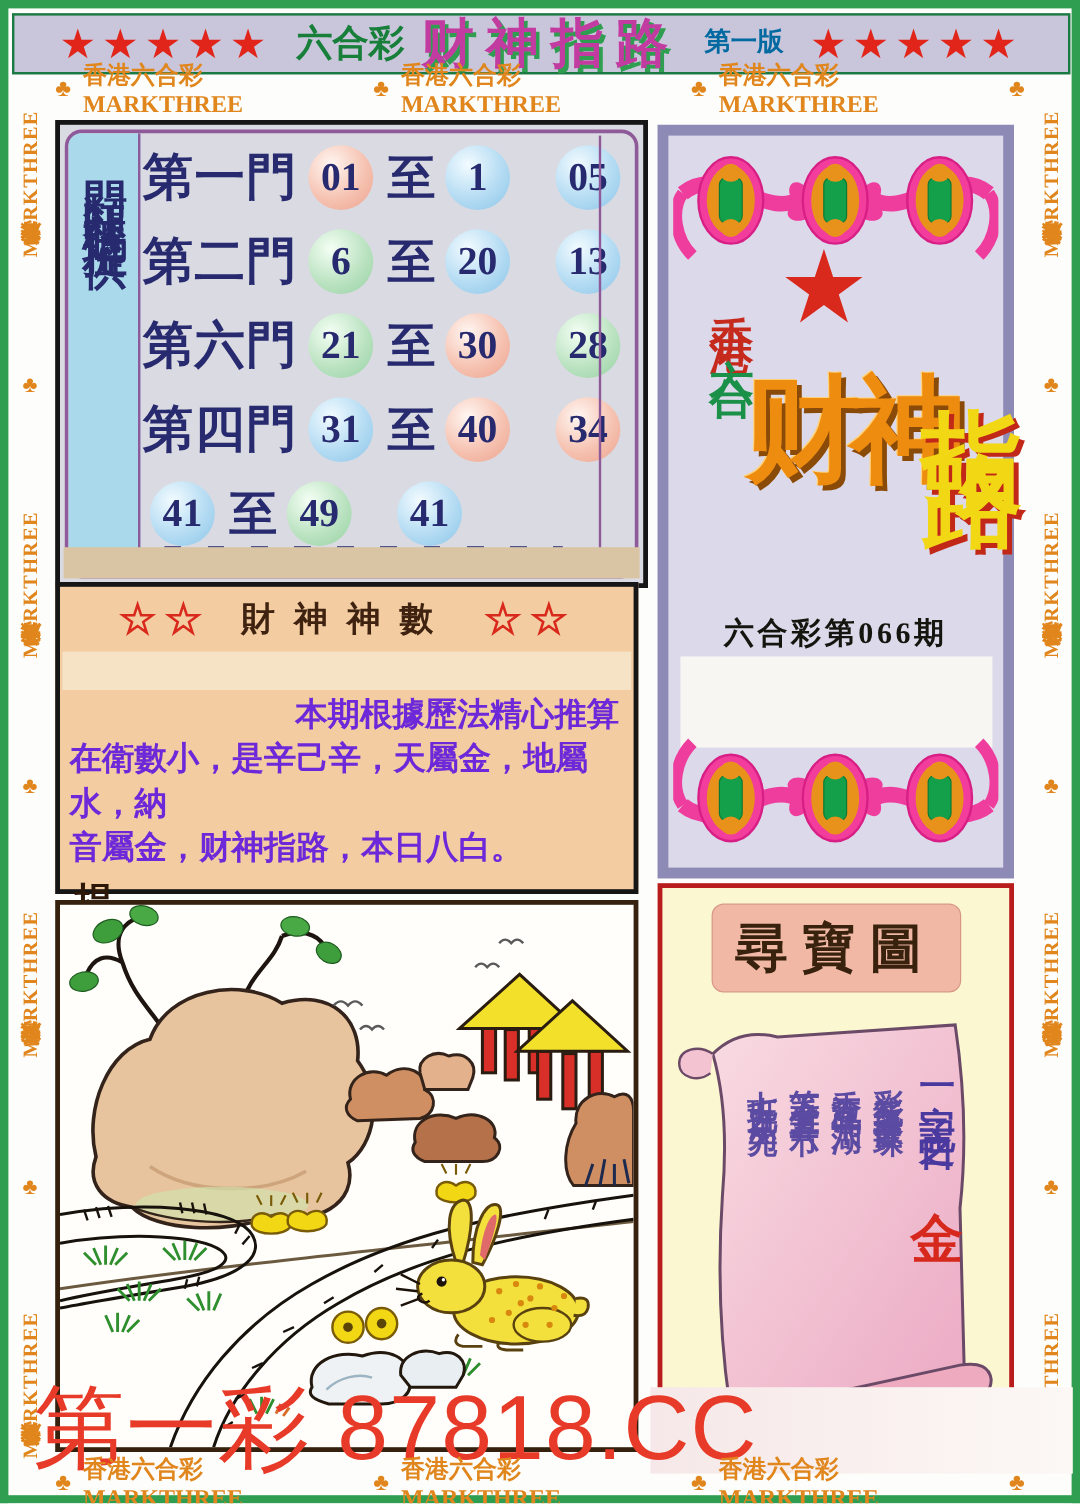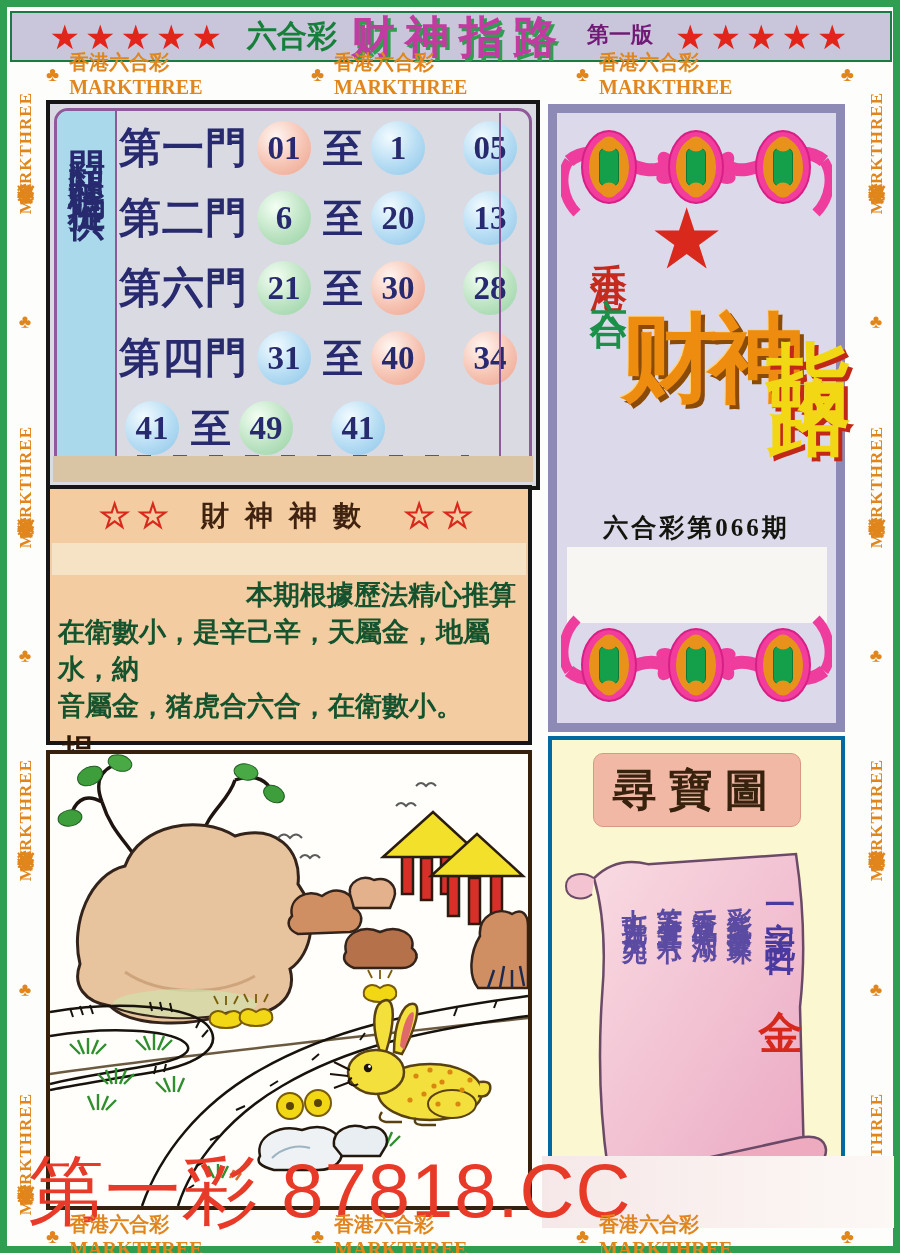--- a/index.html
+++ b/index.html
@@ -23,21 +23,21 @@
   .vside{writing-mode:vertical-rl;text-orientation:mixed;transform:rotate(180deg);
          font-size:17px;letter-spacing:1px;}
   .cloverv{font-size:19px;}
   
   .header{position:absolute;left:10px;top:11px;width:878px;height:47px;background:#c9c6db;
           border:2px solid #1b7a42;display:flex;align-items:center;justify-content:center;z-index:3;}
   .hstars{color:#e1251b;font-size:34px;letter-spacing:5px;line-height:1;}
   .hlabel{color:#177f3a;font-size:30px;font-weight:700;margin:0 14px 0 20px;}
   .htitle{color:#c23ba0;font-size:44px;font-weight:900;letter-spacing:10px;line-height:1;
           text-shadow:3px 3px 0 #2f9e50;}
-  .hedition{color:#701a75;font-size:22px;font-weight:700;margin:0 22px 4px 20px;}
+  .hedition{color:#0369a1;font-size:22px;font-weight:700;margin:0 22px 4px 20px;}
   
   .gate{position:absolute;left:46px;top:100px;width:486px;height:382px;background:#dadae2;
         border:4px solid #161616;z-index:3;}
   .gate-inner{position:absolute;inset:4px;border:3px solid #8f5a9a;border-radius:14px;
         overflow:hidden;background:#dadae2;}
   .gate-side{position:absolute;left:0;top:0;bottom:0;width:58px;background:#a9d9ea;
         border-right:2px solid #8f5a9a;display:flex;justify-content:center;}
   .gate-side span{writing-mode:vertical-rl;text-orientation:upright;color:#272a6e;
         font-weight:900;font-size:37px;letter-spacing:11px;font-family:"Liberation Serif",serif;
         padding-top:10px;}
@@ -82,36 +82,36 @@
         font-weight:700;color:#15150f;font-family:"Liberation Serif",serif;letter-spacing:3px;}
   .pcensor{position:absolute;left:10px;top:434px;width:260px;height:76px;background:#f7f6f2;}
   
   .shenshu{position:absolute;left:46px;top:485px;width:486px;height:260px;background:#f3cda1;
         border:4px solid #161616;box-sizing:border-box;z-index:3;}
   .ss-title{height:54px;display:flex;align-items:center;justify-content:center;gap:26px;}
   .ss-stars{color:#d9281c;font-size:36px;font-weight:700;letter-spacing:6px;line-height:1;}
   .ss-name{color:#3f2310;font-size:28px;font-weight:900;letter-spacing:16px;
         font-family:"Liberation Serif",serif;}
   .ss-strip{height:32px;margin:0 2px;background:#f6e2c5;}
-  .ss-lines{padding:2px 8px 0 8px;color:#14532d;font-weight:900;font-size:27px;line-height:37px;
+  .ss-lines{padding:2px 8px 0 8px;color:#6d28d9;font-weight:900;font-size:27px;line-height:37px;
         font-family:"Liberation Serif",serif;}
   .ss-l1{text-align:right;padding-right:4px;}
   .ss-provide{display:flex;align-items:center;padding-left:12px;margin-top:4px;gap:9px;}
   .ss-plabel{color:#2c1708;font-size:34px;font-weight:900;font-family:"Liberation Serif",serif;
         margin-right:4px;}
   .pcir{width:45px;height:45px;border:3px solid #c53222;border-radius:50%;color:#d6311f;
         display:flex;align-items:center;justify-content:center;font-weight:700;font-size:28px;
         font-family:"Liberation Serif",serif;flex:none;}
   
   .illus{position:absolute;left:46px;top:750px;width:486px;height:460px;background:#fffefa;
         border:4px solid #35210d;box-sizing:border-box;z-index:3;}
   .illus svg{position:absolute;inset:0;width:100%;height:100%;}
   
   .treasure{position:absolute;left:548px;top:736px;width:297px;height:486px;background:#fbf7d0;
-        border:4px solid #0369a1;box-sizing:border-box;z-index:3;}
+        border:4px solid #b91c1c;box-sizing:border-box;z-index:3;}
   .t-titlebox{margin:13px auto 0 auto;width:206px;height:72px;background:#f1b9a5;
         border:1px solid #d89884;border-radius:10px;display:flex;align-items:center;
         justify-content:center;}
   .t-title{color:#38220e;font-size:44px;font-weight:900;letter-spacing:12px;
         font-family:"Liberation Serif",serif;}
   .t-scroll{position:absolute;left:4px;top:96px;right:4px;bottom:6px;}
   .t-scroll svg{position:absolute;inset:0;width:100%;height:100%;}
   .t-text{position:absolute;right:34px;top:52px;height:296px;writing-mode:vertical-rl;
         text-orientation:upright;z-index:2;}
   .t-head{font-size:30px;font-weight:900;color:#4a3aa0;letter-spacing:9px;line-height:46px;
@@ -289,21 +289,21 @@
   <div class="shenshu">
     <div class="ss-title">
       <span class="ss-stars">☆☆</span>
       <span class="ss-name">財神神數</span>
       <span class="ss-stars">☆☆</span>
     </div>
     <div class="ss-strip"></div>
     <div class="ss-lines">
       <div class="ss-l1">本期根據歷法精心推算</div>
       <div>在衛數小，是辛己辛，天屬金，地屬水，納</div>
-      <div>音屬金，猪虎合六合，在衛數小。</div>
+      <div>音屬金，财神指路，本日八白。</div>
     </div>
     <div class="ss-provide">
       <span class="ss-plabel">提供:</span>
       <span class="pcir">08</span>
       <span class="pcir">15</span>
       <span class="pcir">24</span>
       <span class="pcir">29</span>
       <span class="pcir">36</span>
       <span class="pcir">42</span>
       <span class="pcir">43</span>

